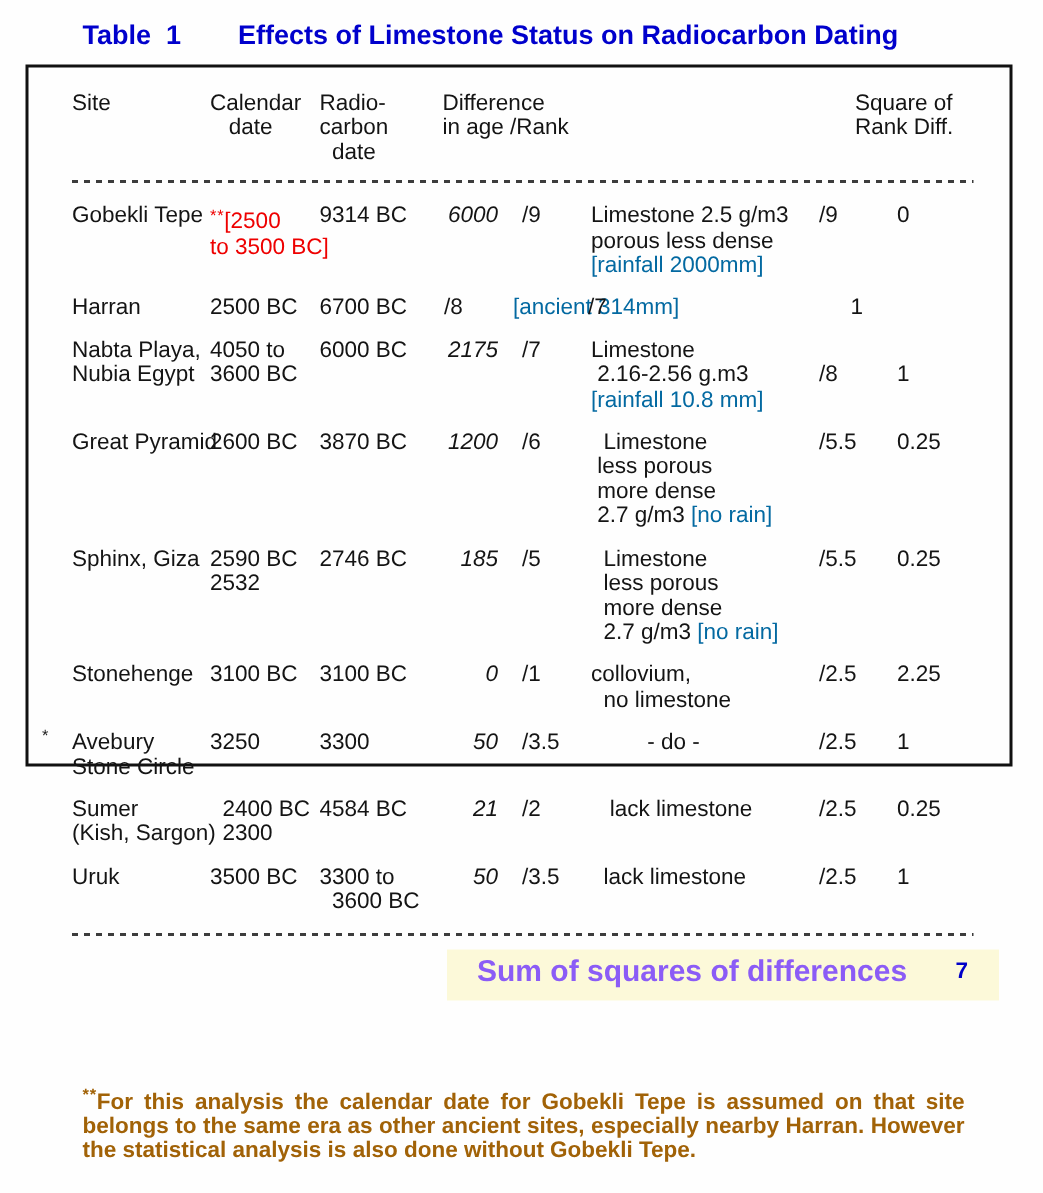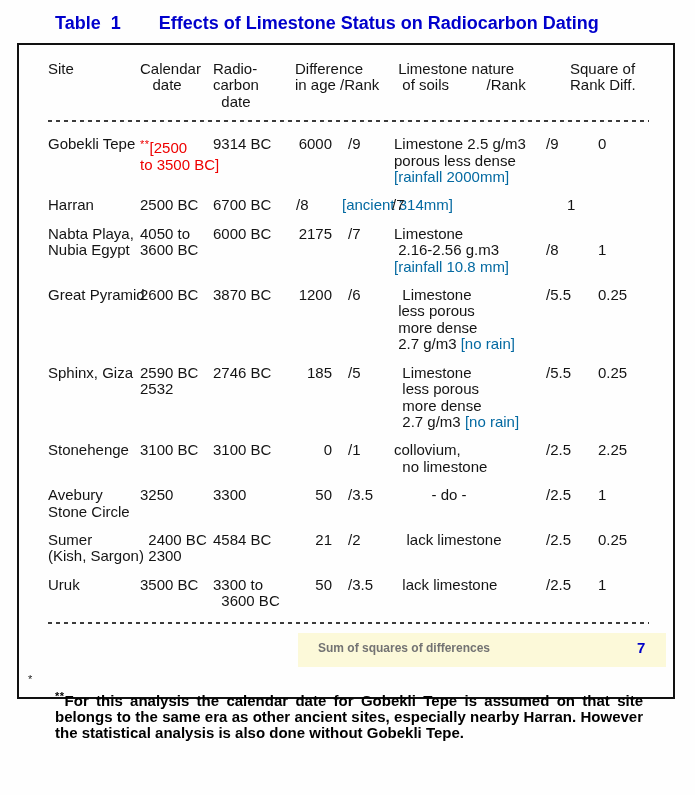--- a/index.html
+++ b/index.html
@@ -10,71 +10,71 @@
     color:#141414;
     -webkit-font-smoothing:antialiased;
   }
   .title-row{
     position:absolute;left:55px;top:13px;width:600px;
     display:flex;gap:38px;
     font-size:18px;font-weight:bold;color:#0000cc;
     white-space:pre;
   }
   .tbox{
-    position:absolute;left:17px;top:43px;width:658px;height:656px;
+    position:absolute;left:17px;top:43px;width:658px;height:468px;
     border:2px solid #111;box-sizing:border-box;background:#fefefe;
   }
   .content{
     position:relative;margin:16px 0 0 29px;width:611px;
     font-size:15px;line-height:16.4px;
   }
   .grid{display:grid;grid-template-columns:80px 79px 81px 52px 52px 154px 31px 80px;}
   .cell,.hcell{white-space:pre;overflow:visible;}
   .h-site{grid-column:1;}
   .h-calendar{grid-column:2;padding-left:12px;}
   .h-radio{grid-column:3;padding-left:6px;}
   .h-diff{grid-column:4 / span 2;padding-left:7px;}
   .h-soils{grid-column:6 / span 2;padding-left:2px;}
   .h-square{grid-column:8;margin-left:-7px;}
   .trow{margin-bottom:12px;}
   .c-calendar{padding-left:12px;}
   .c-radiocarbon{padding-left:6px;}
-  .c-diff{text-align:right;padding-right:8px;}
+  .c-diff{text-align:right;padding-right:8px;font-style:italic;}
   .c-diff_rank{padding-left:8px;}
   .c-soils{padding-left:2px;}
   .c-square{padding-left:21px;}
   .seg.red{color:#ee0000;}
   .seg.blue{color:#0369a1;}
   .seg.sup{font-size:11px;vertical-align:5px;letter-spacing:0.5px;}
   .dash{
     height:2px;width:601px;
     background:repeating-linear-gradient(to right,#3c3c3c 0 4px,transparent 4px 8px);
   }
   .dash1{margin:10px 0 14px 0;}
   .dash2{margin:4px 0 0 0;}
   .sumrow{position:relative;height:36px;margin-top:8px;}
   .sum-highlight{
     position:absolute;left:250px;top:1px;width:368px;height:34px;
     background:#fcf9d9;
   }
   .sum-label{
     position:absolute;left:270px;top:8px;
-    color:#737373;font-weight:bold;font-size:12px;white-space:pre;
+    color:#8b5cf6;font-weight:bold;font-size:20px;white-space:pre;
   }
   .sum-value{
     position:absolute;left:589px;top:8px;
     color:#0000c8;font-weight:bold;font-size:15px;
   }
   .asterisk{
     position:absolute;left:9px;bottom:12px;
     font-size:11px;color:#222;
   }
   .footnote{
-    position:absolute;left:55px;top:688px;width:588px;
-    color:#000000;font-weight:bold;font-size:15px;line-height:16.2px;
+    position:absolute;left:55px;top:722px;width:588px;
+    color:#a16207;font-weight:bold;font-size:15px;line-height:16.2px;
     text-align:justify;
   }
   .footnote sup{font-size:11px;letter-spacing:0.5px;}
 </style>
 </head>
 <body>
 
 <div class="title-row">
   <span>Table  1</span>
   <span>Effects of Limestone Status on Radiocarbon Dating</span>
@@ -85,22 +85,20 @@
 
     <div class="grid">
       <div class="hcell h-site">Site</div>
       <div class="hcell h-calendar">Calendar
    date</div>
       <div class="hcell h-radio">Radio-
 carbon
   date</div>
       <div class="hcell h-diff">Difference
 in age /Rank</div>
-      <div class="hcell h-soils"> Limestone nature
-  of soils         /Rank</div>
       <div class="hcell h-square">Square of
 Rank Diff.</div>
     </div>
 
     <div class="dash dash1"></div>
 
     <div id="rows">
         <div class="grid trow">
           <div class="cell c-site"><span class="seg">Gobekli Tepe</span></div>
           <div class="cell c-calendar"><span class="seg red sup">**</span><span class="seg red">[2500

